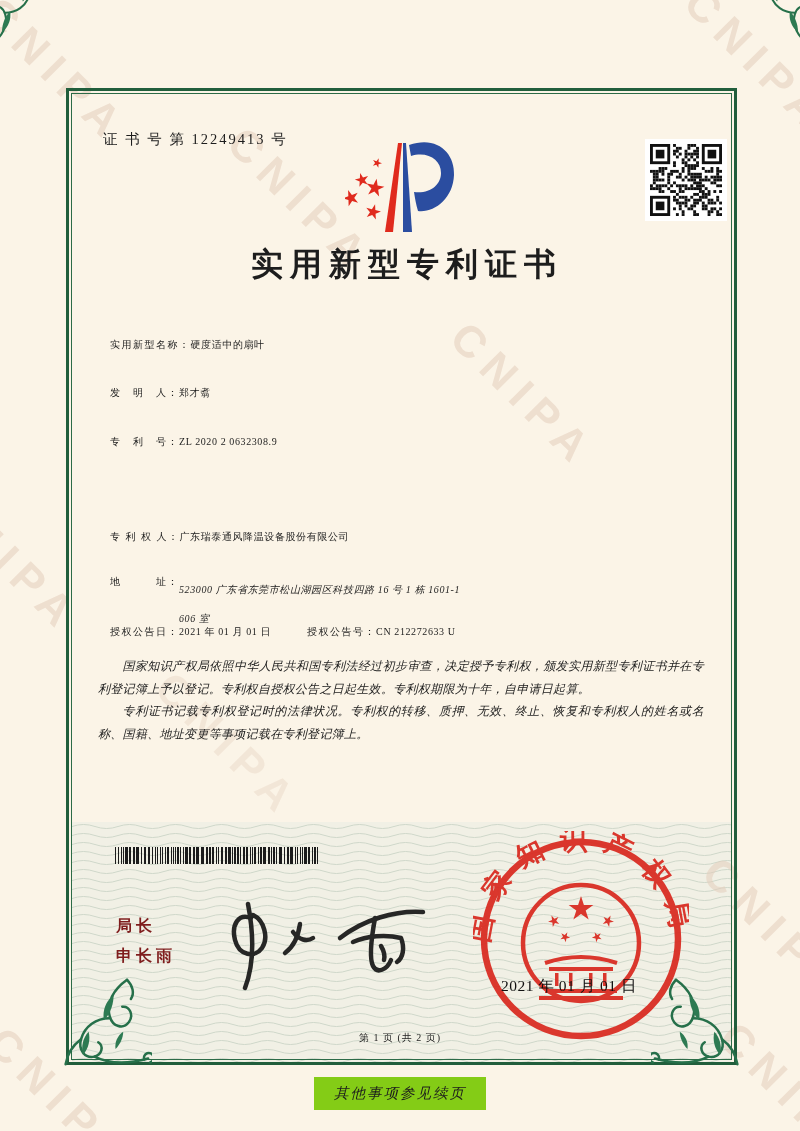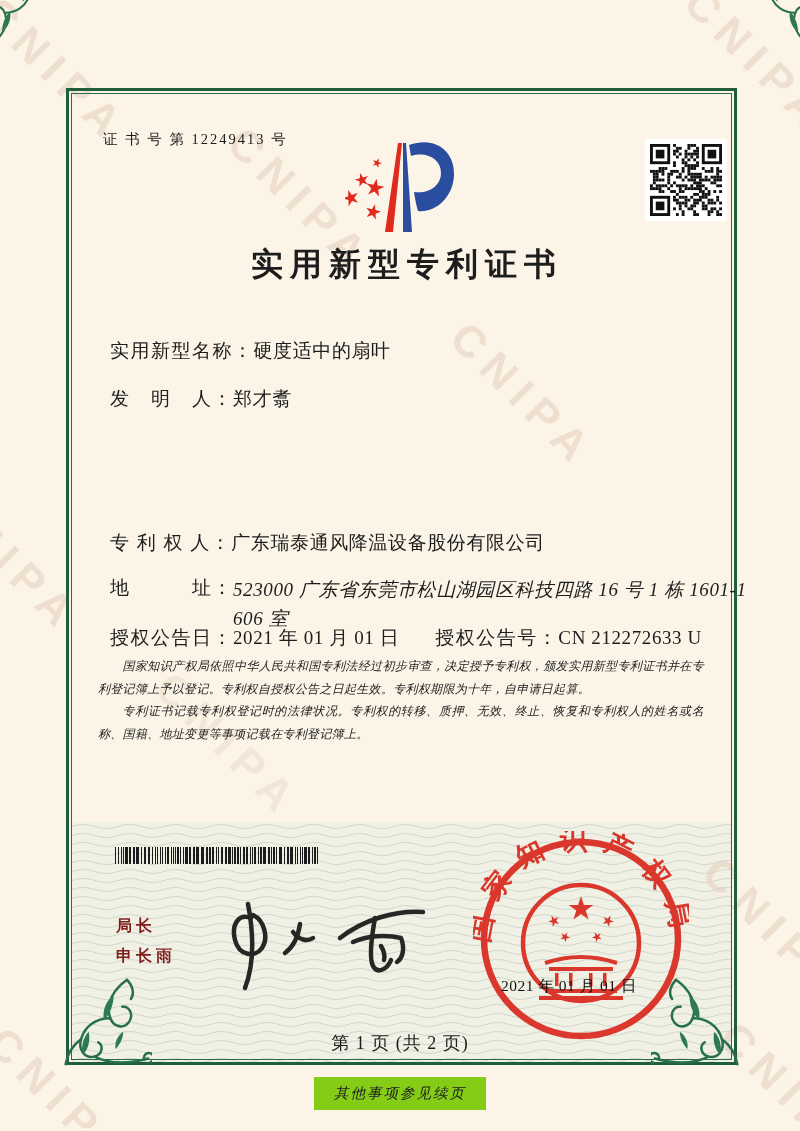--- a/index.html
+++ b/index.html
@@ -35,21 +35,21 @@
   }
   .logo{position:absolute; left:345px; top:133px; z-index:4;}
   .qr{position:absolute; left:645px; top:139px; z-index:4;}
   .title{
     position:absolute; left:7px; top:243px; width:800px; z-index:4;
     text-align:center; font-size:32px; font-weight:bold; letter-spacing:7px;
   }
   
   .frow{
     position:absolute; left:110px; z-index:4;
-    font-size:19px; letter-spacing:.6px; white-space:nowrap;
+    font-size:10px; letter-spacing:.6px; white-space:nowrap;
   }
   .flabel{white-space:pre; letter-spacing:1.5px;}
   .frow-address{display:flex; align-items:flex-start; white-space:normal;}
   .addr-lines span{display:block; line-height:29px;font-style:italic;}
   .grant2{margin-left:36px;}
   
   .bodytext{
     position:absolute; left:98px; top:655px; width:606px; z-index:4;
     font-size:12px; line-height:22.6px; text-align:justify;
     font-style:italic; letter-spacing:.3px;
@@ -63,21 +63,21 @@
     font-size:16px; font-weight:600; letter-spacing:4px; color:#7f1d1d;
   }
   .sig{position:absolute; left:215px; top:900px; z-index:4;}
   .seal{position:absolute; left:473px; top:831px; z-index:6;}
   .sealdate{
     position:absolute; left:501px; top:976px; z-index:7;
     font-size:15.5px; font-weight:500; color:#111; letter-spacing:.5px; white-space:nowrap;
   }
   .pagenum{
     position:absolute; left:0; top:1031px; width:800px; z-index:4;
-    text-align:center; font-size:18px; letter-spacing:1px;
+    text-align:center; font-size:10px; letter-spacing:1px;
   }
   .contnote{
     position:absolute; left:0; top:1077px; width:800px; z-index:4; text-align:center;
   }
   .contnote span{
     display:inline-block; background:#84cc16; padding:7px 20px;
     font-size:14.5px; letter-spacing:2px; font-style:italic;
   }
 </style>
 </head>
@@ -390,20 +390,23 @@
     </svg>
 
   <div class="title">实用新型专利证书</div>
 
   <div class="frow" style="top:338px">
     <span class="flabel">实用新型名称：</span><span>硬度适中的扇叶</span>
   </div>
   <div class="frow" style="top:386px">
     <span class="flabel">发　明　人：</span><span>郑才翥</span>
   </div>
+  <div class="frow" style="top:435px">
+    <span class="flabel">专　利　号：</span><span>ZL 2020 2 0632308.9</span>
+  </div>
   <div class="frow" style="top:530px">
     <span class="flabel">专 利 权 人：</span><span>广东瑞泰通风降温设备股份有限公司</span>
   </div>
   <div class="frow frow-address" style="top:575px">
     <span class="flabel">地　　　址：</span>
     <span class="addr-lines">
       <span>523000 广东省东莞市松山湖园区科技四路 16 号 1 栋 1601-1</span>
       <span>606 室</span>
     </span>
   </div>

